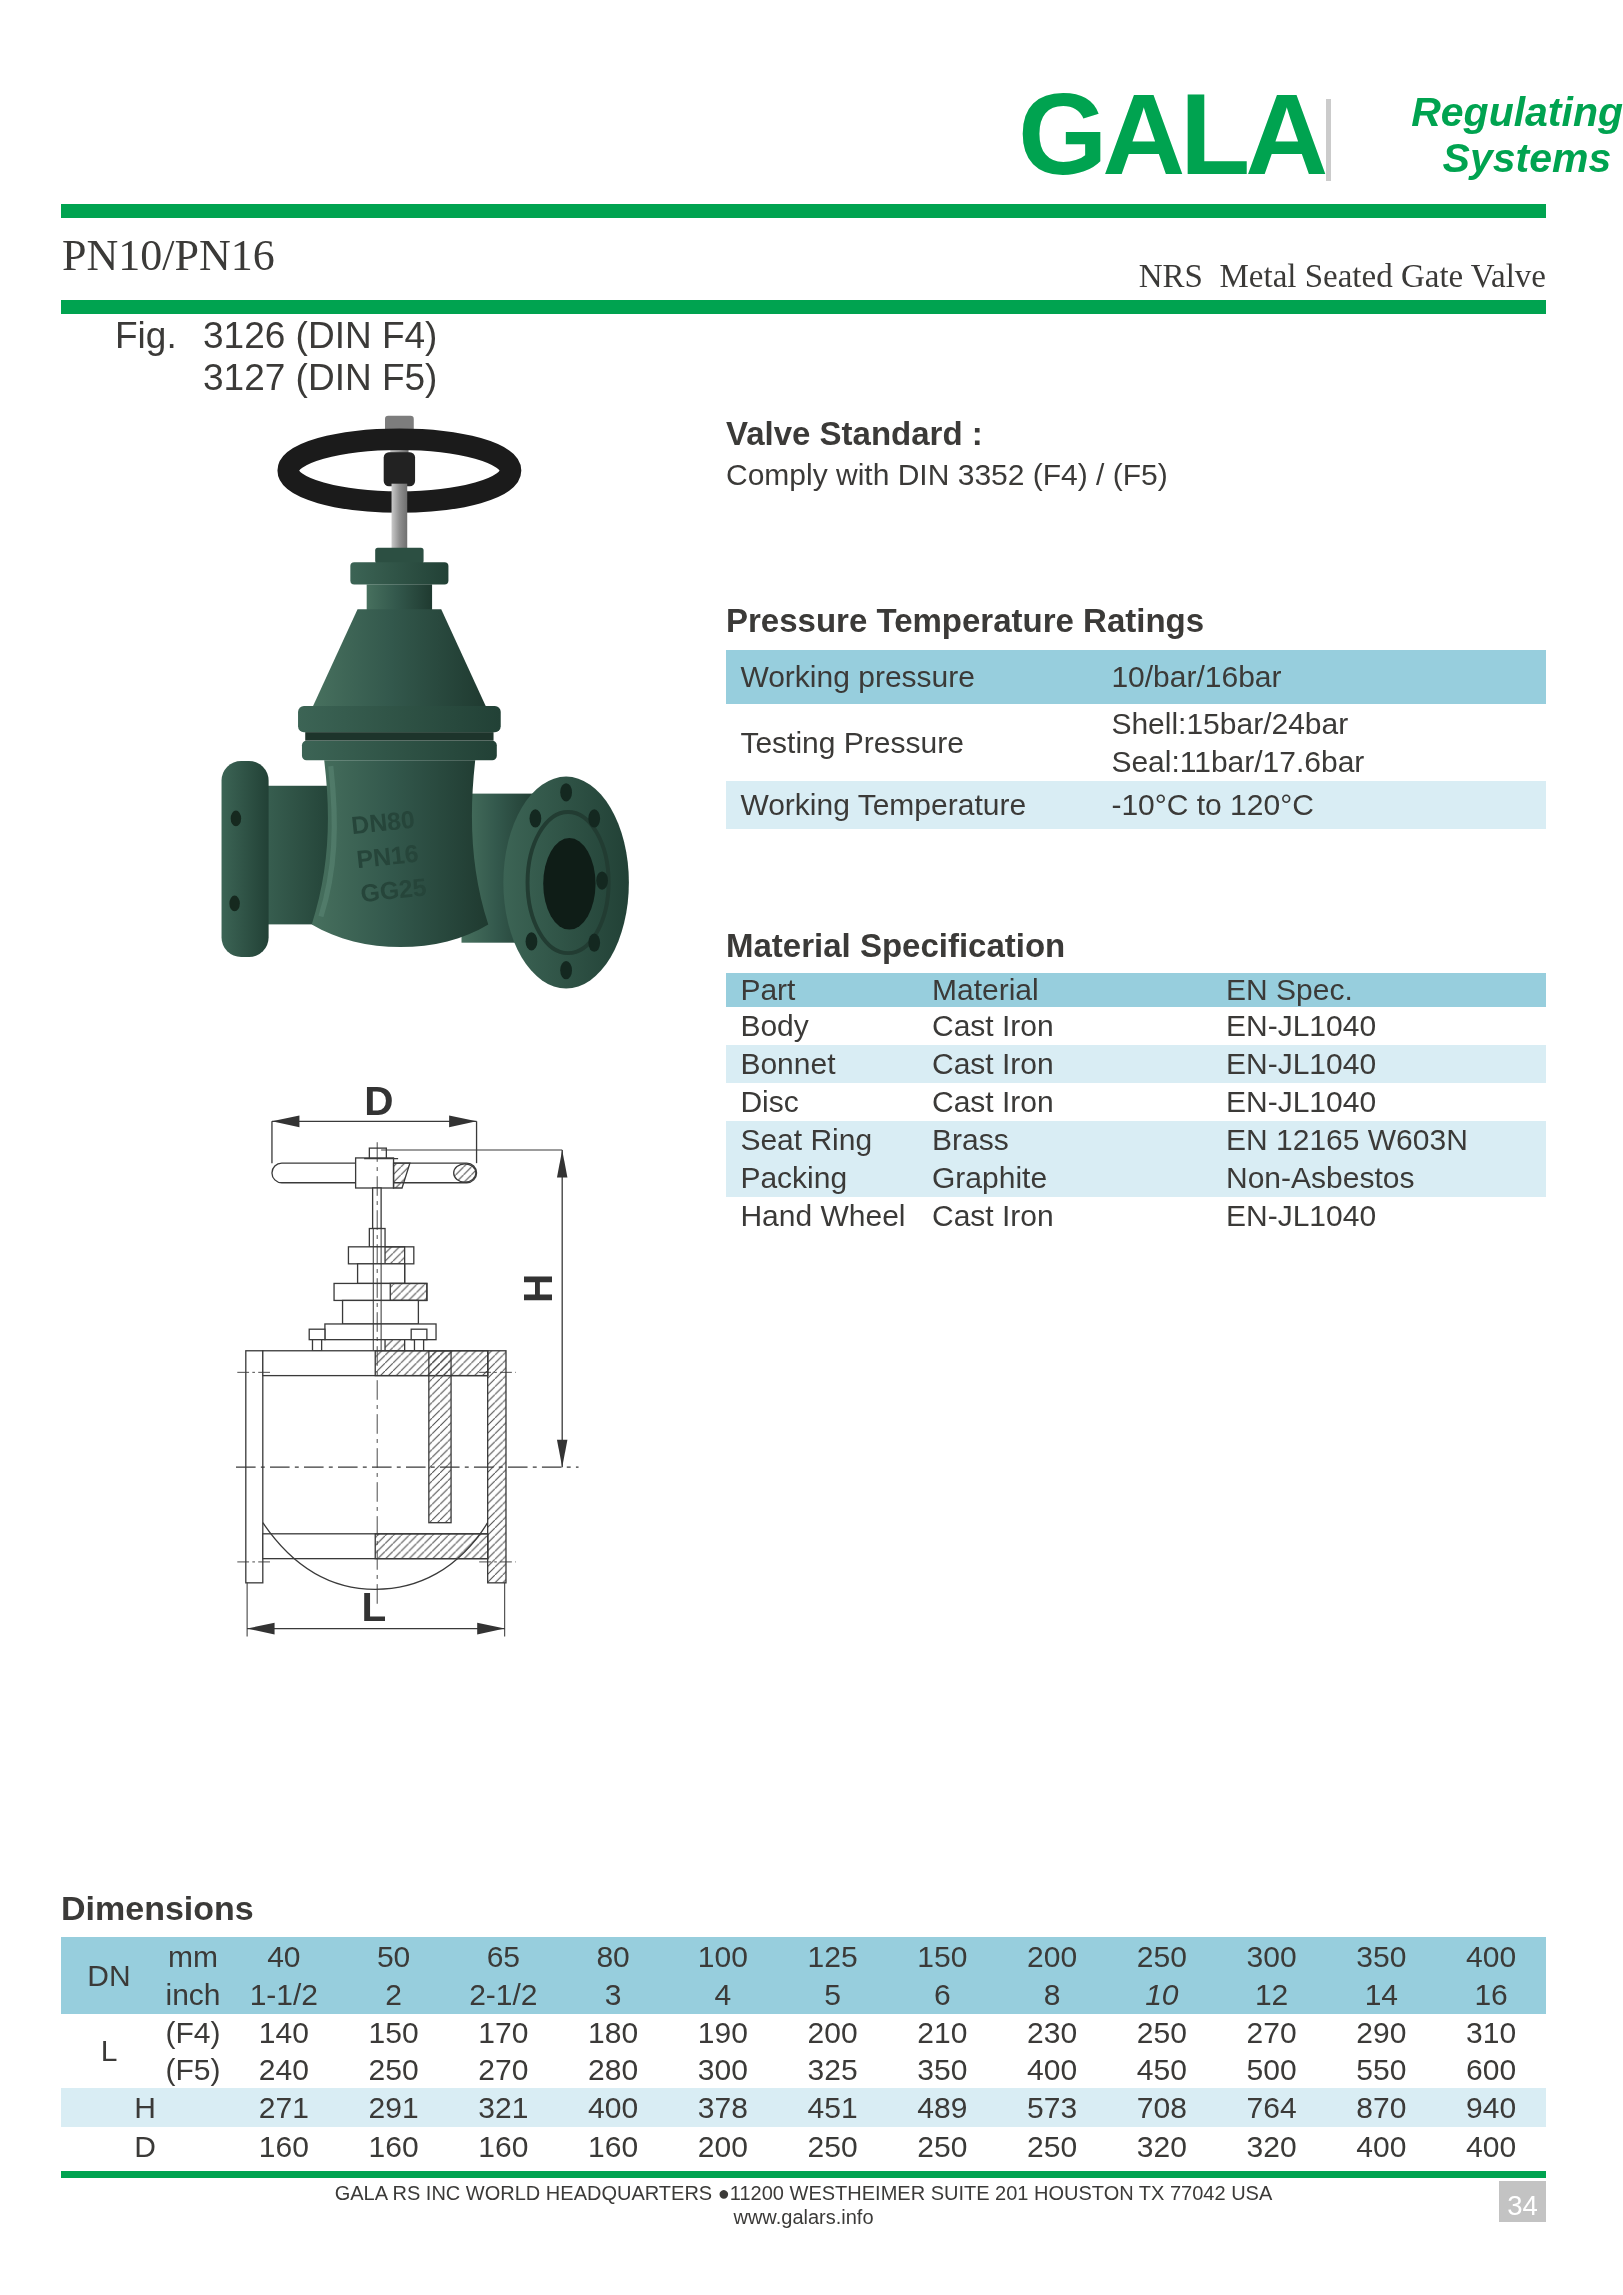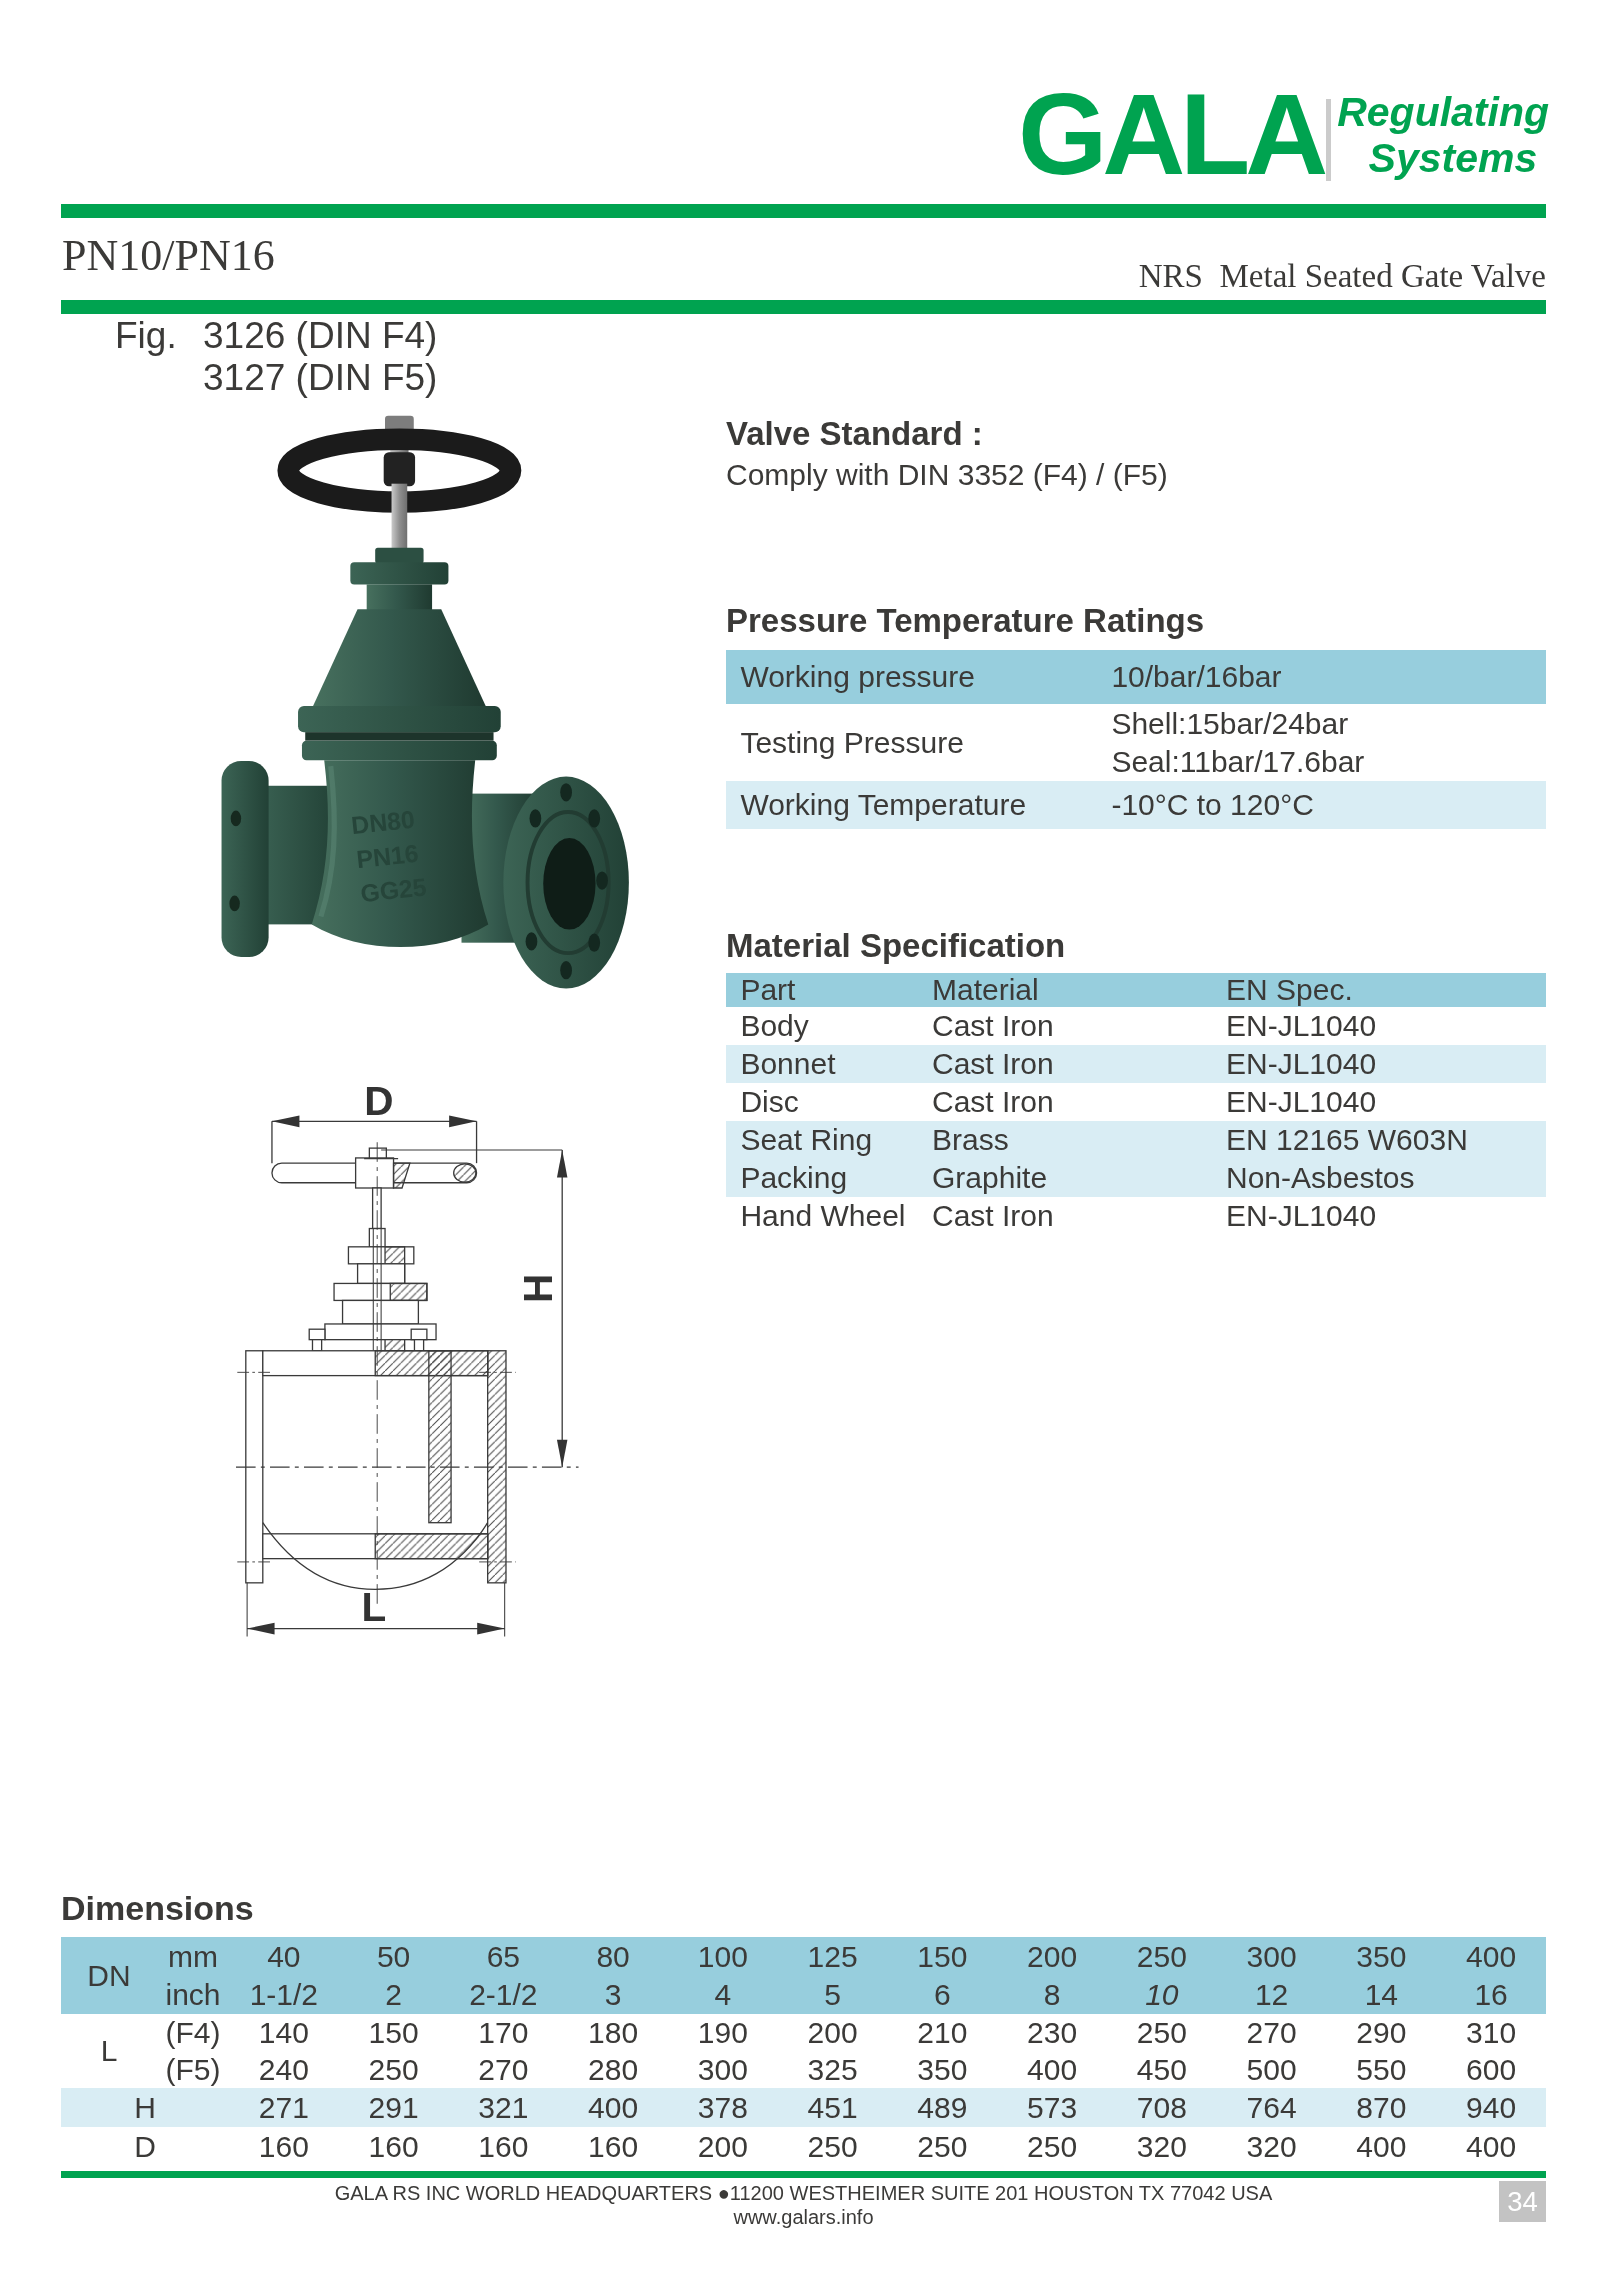--- a/index.html
+++ b/index.html
@@ -4,21 +4,21 @@
 <style>
   html,body{margin:0;padding:0;background:#888;}
   .page{position:relative;width:1623px;height:2295px;background:#ffffff;
         font-family:"Liberation Sans",sans-serif;color:#3b3a38;overflow:hidden;}
   .abs{position:absolute;}
 
   
   .logo-text{left:1018px;top:77px;font-size:115px;font-weight:bold;letter-spacing:-5.2px;
              color:#00a350;line-height:1;}
   .logo-divider{left:1326px;top:99px;width:4.6px;height:82px;background:#cbcbcb;}
-  .logo-tagline{left:1335px;top:89px;width:214px;text-align:right;color:#00a350;
+  .logo-tagline{left:1409px;top:89px;width:214px;text-align:right;color:#00a350;
                 font-weight:bold;font-style:italic;font-size:41px;line-height:46px;}
   .logo-tagline .l2{padding-right:11.8px;}
   .greenbar{left:61px;width:1485px;height:13.7px;background:#00a350;}
   .bar1{top:204px;} .bar2{top:300px;}
   .pn-class{left:62px;top:234px;font-family:"Liberation Serif",serif;font-size:44px;line-height:1;}
   .nrs-title{left:61px;top:260px;width:1485px;text-align:right;font-family:"Liberation Serif",serif;
              font-size:33px;line-height:1;white-space:pre;}
   .fig-block{left:115px;top:315px;font-size:37px;line-height:42px;display:flex;}
   .fig-label{width:88px;}
   .hdg{font-weight:bold;font-size:33px;line-height:1.1;}
@@ -57,21 +57,21 @@
   .drow-d{grid-template-rows:40px;background:#ffffff;}
   .dcell,.dlab{text-align:center;}
   .dn-cell{grid-column:1;grid-row:1/3;text-align:center;}
   .l-cell{grid-column:1;grid-row:1/3;text-align:center;}
   .span2{grid-column:1/3;text-align:center;}
 
   
   .foot-bar{top:2171px;height:7.2px;}
   .foot-text{left:61px;top:2181px;width:1485px;text-align:center;font-size:20px;line-height:24px;}
   .page-box{left:1499px;top:2181px;width:47px;height:41px;background:#c3c3c3;color:#ffffff;
-            font-size:27.5px;display:flex;align-items:center;justify-content:center;}
+            font-size:27.5px;display:flex;align-items:flex-end;justify-content:center;}
 
   
   .photo{left:190px;top:400px;}
   .drawing{left:236px;top:1065px;}
 </style>
 </head>
 <body>
 
 <div class="page">
 

